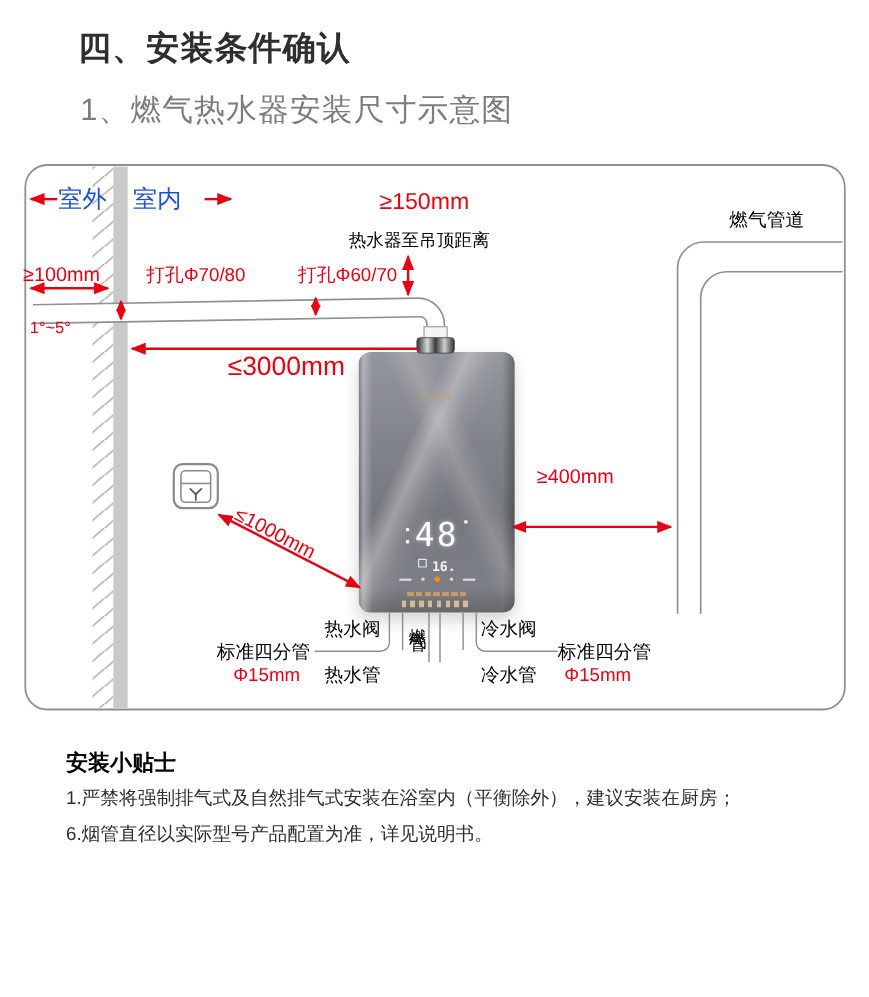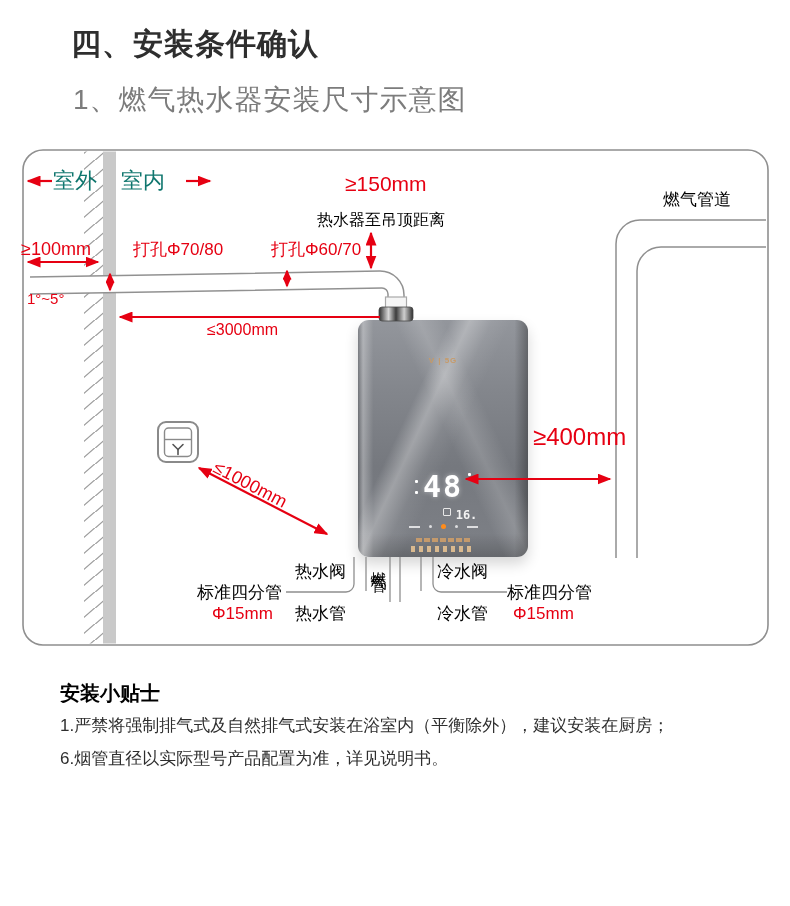--- a/index.html
+++ b/index.html
@@ -10,44 +10,43 @@
   }
   .abs{position:absolute;}
   
   .page-title{left:71px;top:24px;font-size:30px;font-weight:700;color:#2e2e2e;letter-spacing:1px;}
   .page-subtitle{left:73px;top:81px;font-size:28px;color:#7c7c7c;letter-spacing:1px;}
   
   #heater{z-index:2;}
   #diagram-svg{left:0;top:0;z-index:3;pointer-events:none;}
   .lbl{position:absolute;z-index:4;color:#000000;font-size:17px;white-space:nowrap;line-height:1.1;}
   .red{color:#e60012;}
-  .big-cjk{font-size:22px;color:#0f766e;}
+  .big-cjk{font-size:22px;color:#1d4ed8;}
   .vert{writing-mode:vertical-rl;text-orientation:upright;letter-spacing:3px;}
   .rot{transform:rotate(27.5deg);transform-origin:0 0;}
   
   #heater{
-    left:326px;top:320px;width:170px;height:237px;border-radius:11px;
+    left:326px;top:320px;width:142px;height:237px;border-radius:11px;
     background:
       linear-gradient(115deg, rgba(255,255,255,0) 33%, rgba(255,255,255,.30) 40%, rgba(255,255,255,.07) 48%, rgba(255,255,255,0) 55%),
       linear-gradient(65deg, rgba(255,255,255,0) 52%, rgba(255,255,255,.16) 61%, rgba(255,255,255,0) 70%),
       linear-gradient(90deg, rgba(0,0,0,.14) 0%, rgba(255,255,255,.30) 3%, rgba(255,255,255,0) 9%, rgba(255,255,255,0) 92%, rgba(0,0,0,.30) 100%),
       linear-gradient(0deg, rgba(0,0,0,.20) 0%, rgba(0,0,0,0) 10%),
       linear-gradient(180deg,#93969c 0%,#83868c 30%,#75787e 62%,#7e8187 100%);
     box-shadow:0 7px 14px rgba(0,0,0,.16);
-    margin-left:32px;
   }
   #heater .logo{position:absolute;top:36px;left:0;width:100%;text-align:center;
     font-size:8px;color:#c79a67;letter-spacing:1px;font-weight:700;}
   .temp-row{position:absolute;top:149px;left:0;width:100%;display:flex;justify-content:center;align-items:center;gap:5px;}
   .colon{display:flex;flex-direction:column;gap:8px;}
   .colon i{width:3px;height:3px;background:#fff;border-radius:1px;}
-  .temp{font-family:"DejaVu Sans Mono",monospace;font-weight:700;font-size:30px;color:#ffffff;
+  .temp{font-family:"DejaVu Sans Mono",monospace;font-weight:400;font-size:30px;color:#ffffff;
     letter-spacing:2px;text-shadow:0 0 5px rgba(255,255,255,.45);}
   .deg{width:3px;height:3px;background:#fff;align-self:flex-start;margin-top:4px;border-radius:1px;}
-  .flow-row{position:absolute;top:188px;left:17px;width:100%;display:flex;justify-content:center;align-items:flex-start;gap:5px;}
+  .flow-row{position:absolute;top:188px;left:0;width:100%;display:flex;justify-content:center;align-items:flex-start;gap:5px;}
   .flow-ico{width:8px;height:8px;border:1px solid #e8e8e8;border-radius:1px;box-sizing:border-box;}
   .flow{font-family:"DejaVu Sans Mono",monospace;font-weight:700;font-size:12px;color:#f2f2f2;}
   .touch-row{position:absolute;top:204px;left:0;width:100%;display:flex;justify-content:center;align-items:center;gap:9px;}
   .touch-row .dash{width:11px;height:2px;background:rgba(255,255,255,.75);}
   .touch-row .dot{width:3px;height:3px;border-radius:50%;background:rgba(255,255,255,.75);}
   .touch-row .dot-orange{width:5px;height:5px;border-radius:50%;background:#ff8c1a;}
   .brand-bar{position:absolute;top:218px;left:50%;transform:translateX(-50%);width:54px;height:4px;
     background:repeating-linear-gradient(90deg,#c49a6c 0 6px,rgba(0,0,0,0) 6px 8px);}
   .brand-icons{position:absolute;top:226px;left:50%;transform:translateX(-50%);width:64px;height:6px;
     background:repeating-linear-gradient(90deg,#d9b98f 0 4px,rgba(0,0,0,0) 4px 8px);}
@@ -157,22 +156,22 @@
 
 <div class="lbl big-cjk" style="left:53px;top:169px">室外</div>
 <div class="lbl big-cjk" style="left:121px;top:169px">室内</div>
 <div class="lbl red" style="left:21px;top:240px;font-size:18px">≥100mm</div>
 <div class="lbl red" style="left:133px;top:241px">打孔Φ70/80</div>
 <div class="lbl red" style="left:271px;top:241px">打孔Φ60/70</div>
 <div class="lbl red" style="left:345px;top:172px;font-size:21px">≥150mm</div>
 <div class="lbl" style="left:317px;top:211px;font-size:16px">热水器至吊顶距离</div>
 <div class="lbl" style="left:663px;top:191px">燃气管道</div>
 <div class="lbl red" style="left:27px;top:291px;font-size:15px">1°~5°</div>
-<div class="lbl red" style="left:207px;top:321px;font-size:16px">≤3000mm</div>
-<div class="lbl red" style="left:533px;top:424px;font-size:24px">≥400mm</div>
+<div class="lbl red" style="left:207px;top:321px;font-size:24px">≤3000mm</div>
+<div class="lbl red" style="left:488px;top:424px;font-size:18px">≥400mm</div>
 <div class="lbl red rot" style="left:219px;top:458px;font-size:18px">≤1000mm</div>
 <div class="lbl" style="left:295px;top:563px">热水阀</div>
 <div class="lbl vert" style="left:370px;top:559px;font-size:16px">燃气管</div>
 <div class="lbl" style="left:437px;top:563px">冷水阀</div>
 <div class="lbl" style="left:197px;top:584px">标准四分管</div>
 <div class="lbl red" style="left:212px;top:605px">Φ15mm</div>
 <div class="lbl" style="left:295px;top:605px">热水管</div>
 <div class="lbl" style="left:437px;top:605px">冷水管</div>
 <div class="lbl" style="left:507px;top:584px">标准四分管</div>
 <div class="lbl red" style="left:513px;top:605px">Φ15mm</div>

